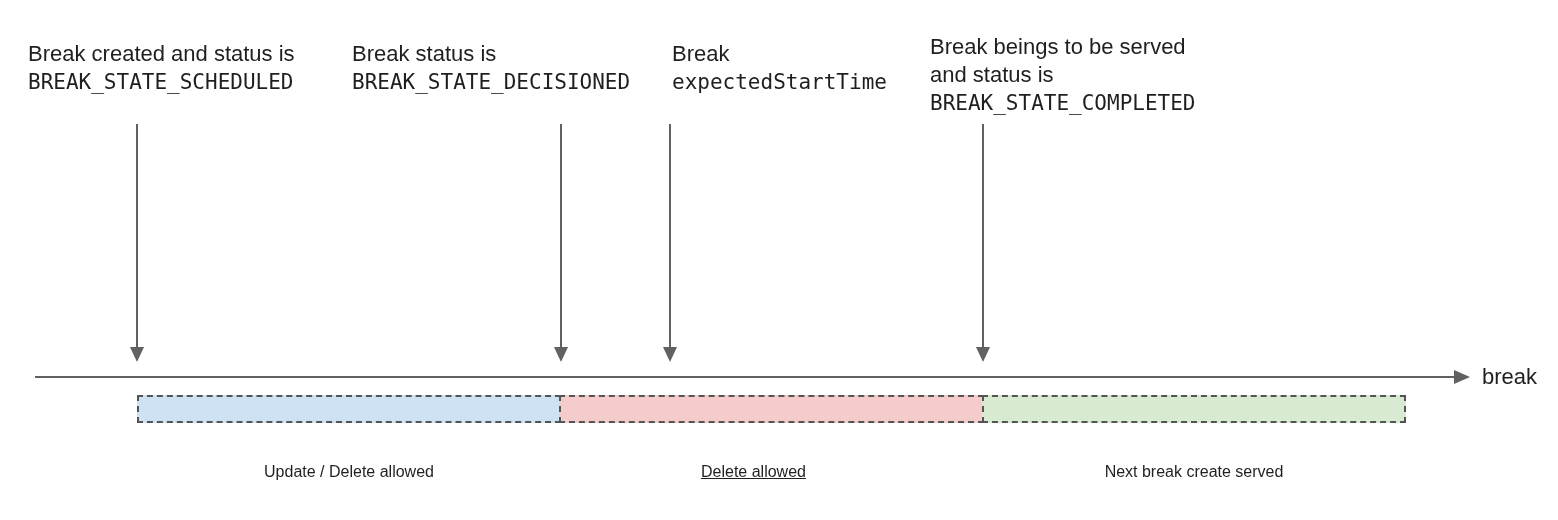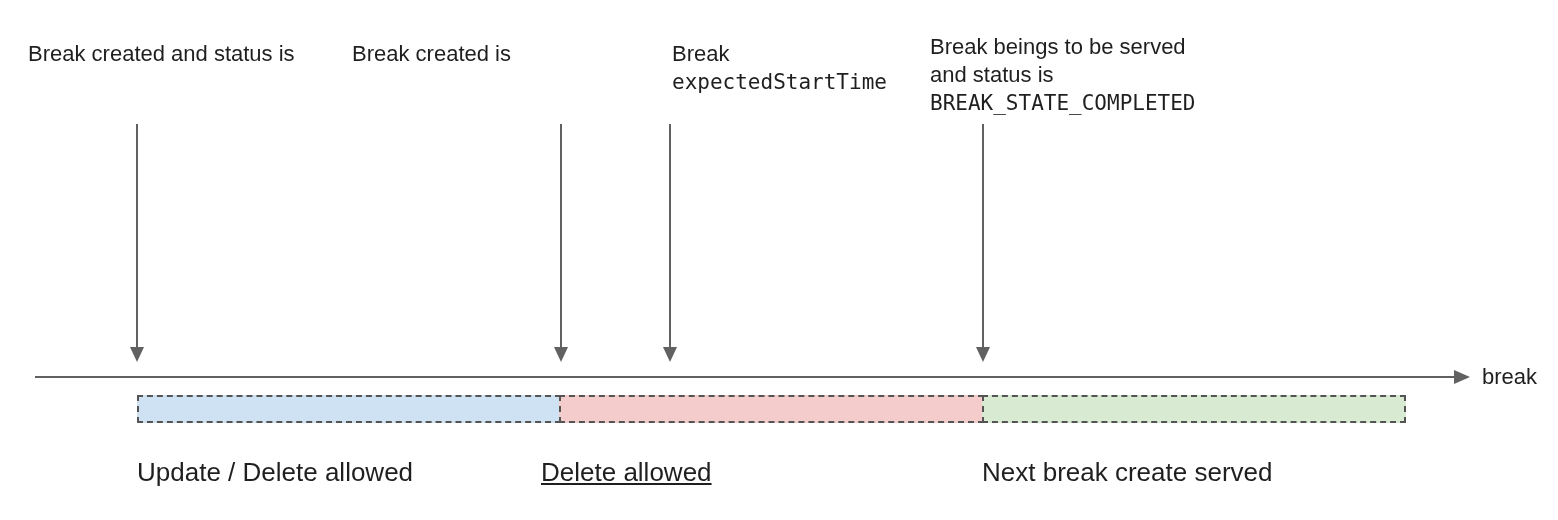--- a/index.html
+++ b/index.html
@@ -78,38 +78,41 @@
     border: 2px dashed #545454;
   }
   .seg1 { left: 137px; width: 424px; }
   .seg2 { left: 559px; width: 425px; }
   .seg3 { left: 982px; width: 424px; }
 
   
   .seg-label {
     position: absolute;
     top: 458px;
-    font-size: 26px;
+    font-size: 16px;
     line-height: 28px;
+    text-align: center;
   }
   .lab1 { left: 137px; width: 424px; }
   .lab2 { left: 541px; width: 425px; text-decoration: underline; }
   .lab3 { left: 982px; width: 424px; }
 </style>
 </head>
 <body>
 
 <div class="canvas">
 
   <div class="ann" style="left:28px; top:40px;">
     <div>Break created and status is</div>
+    <div class="code">BREAK_STATE_SCHEDULED</div>
   </div>
 
   <div class="ann" style="left:352px; top:40px;">
-    <div>Break created is</div>
+    <div>Break status is</div>
+    <div class="code">BREAK_STATE_DECISIONED</div>
   </div>
 
   <div class="ann" style="left:930px; top:33px;">
     <div>Break beings to be served</div>
     <div>and status is</div>
     <div class="code">BREAK_STATE_COMPLETED</div>
   </div>
 
   <div class="ann" style="left:672px; top:40px;">
     <div>Break</div>

